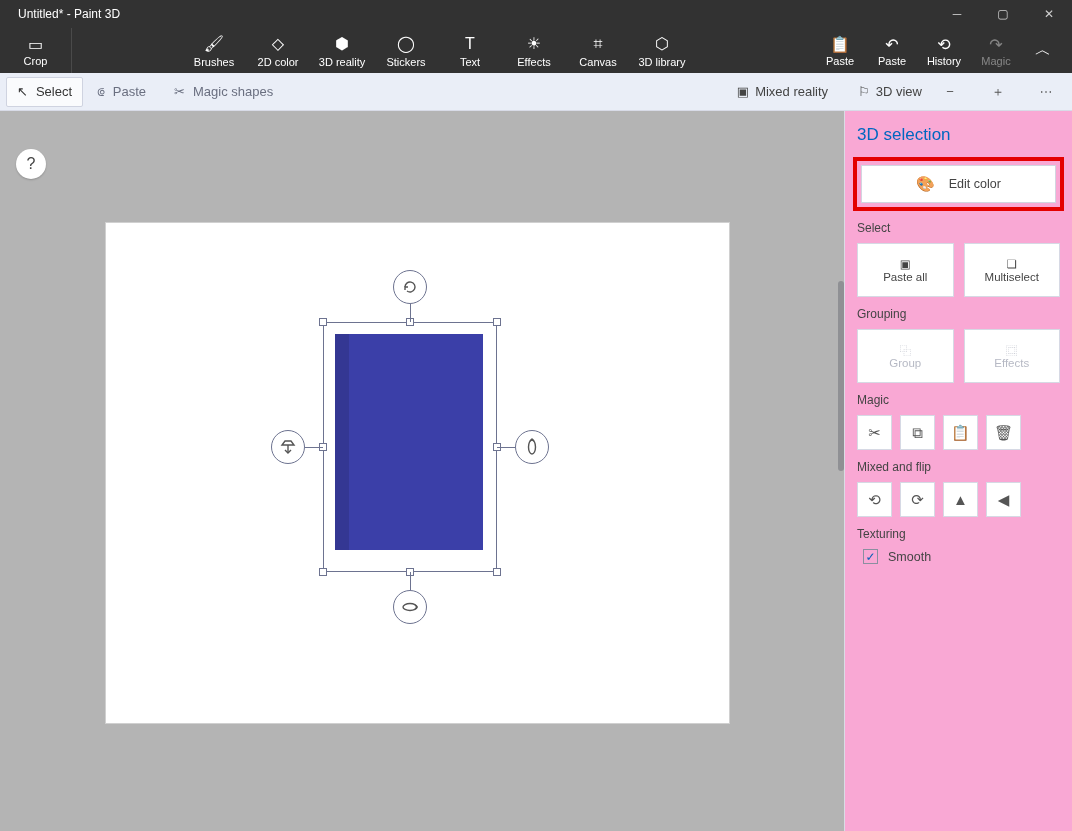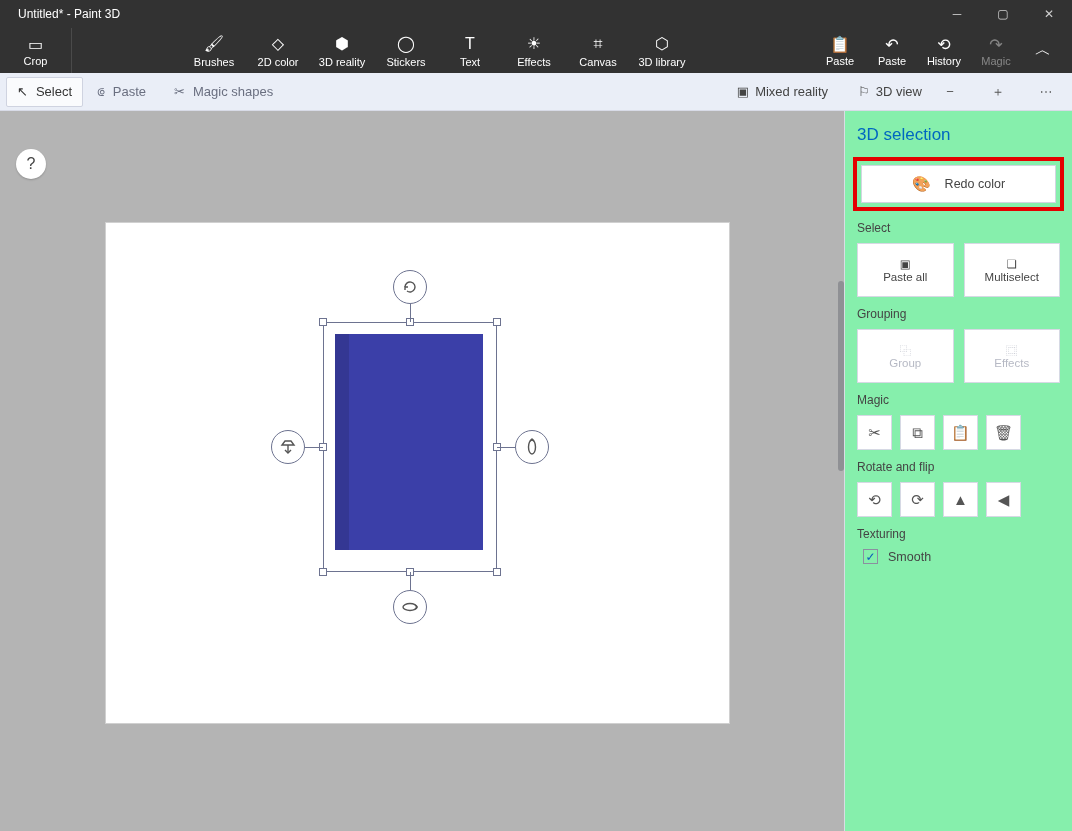--- a/index.html
+++ b/index.html
@@ -56,21 +56,21 @@
   .stem { position:absolute; background:#6d7390; }
   .stem.top { left:50%; width:1px; top:-18px; height:18px; }
   .stem.bot { left:50%; width:1px; bottom:-18px; height:18px; }
   .stem.left { top:50%; height:1px; left:-18px; width:18px; }
   .stem.right { top:50%; height:1px; right:-18px; width:18px; }
 
   .scrollbar { position:absolute; right:0; top:170px; bottom:0; width:6px; background:transparent; }
   .thumb { position:absolute; top:0; width:6px; height:190px; background:#8f9094; border-radius:3px; }
 
   
-  .sidebar { width:228px; background:#86efac; border-left:1px solid #dadce4; padding:14px 12px; font-size:12px; color:#444; overflow:hidden; }
+  .sidebar { width:228px; background:#f9a8d4; border-left:1px solid #dadce4; padding:14px 12px; font-size:12px; color:#444; overflow:hidden; }
   .sidebar h2 { font-size:17px; font-weight:400; color:#0067c0; margin:0 0 16px 0; }
   .editcolor-wrap { border:4px solid #e40000; padding:4px; margin:-4px -4px 10px -4px; }
   .bigbtn { display:flex; align-items:center; justify-content:center; gap:14px; height:38px; background:#fff; border:1px solid #d2d5e0; font-size:12.5px; }
   .bigbtn .ic { font-size:15px; color:#555; }
   .sectlabel { font-size:12px; margin:10px 0 8px; color:#444; }
   .grid2 { display:flex; gap:10px; }
   .cardbtn { flex:1; height:54px; background:#fff; border:1px solid #d6d9e4; display:flex; flex-direction:column; align-items:center; justify-content:center; font-size:11.5px; color:#444; }
   .cardbtn.disabled { color:#b6b9c4; }
   .row4 { display:flex; gap:8px; flex-wrap:wrap; }
   .sqbtn { width:35px; height:35px; background:#fff; border:1px solid #d6d9e4; display:flex; align-items:center; justify-content:center; color:#555; font-size:15px; }
@@ -232,21 +232,21 @@
         <div class="thumb"></div>
       </div>
   </div>
 
   <div class="sidebar">
     <h2>3D selection</h2>
 
     <div class="editcolor-wrap">
       <div class="bigbtn">
         <span class="ic">🎨</span>
-        <span>Redo color</span>
+        <span>Edit color</span>
       </div>
     </div>
 
     <div class="sectlabel">Select</div>
     <div class="grid2">
       <div class="cardbtn">
           <span>▣</span>
           <span>Paste all</span>
         </div>
       <div class="cardbtn">
@@ -276,21 +276,21 @@
           <span>⧉</span>
         </div>
       <div class="sqbtn">
           <span>📋</span>
         </div>
       <div class="sqbtn">
           <span>🗑</span>
         </div>
     </div>
 
-    <div class="sectlabel">Rotate and flip</div>
+    <div class="sectlabel">Mixed and flip</div>
     <div class="row4">
       <div class="sqbtn">
           <span>⟲</span>
         </div>
       <div class="sqbtn">
           <span>⟳</span>
         </div>
       <div class="sqbtn">
           <span>▲</span>
         </div>

